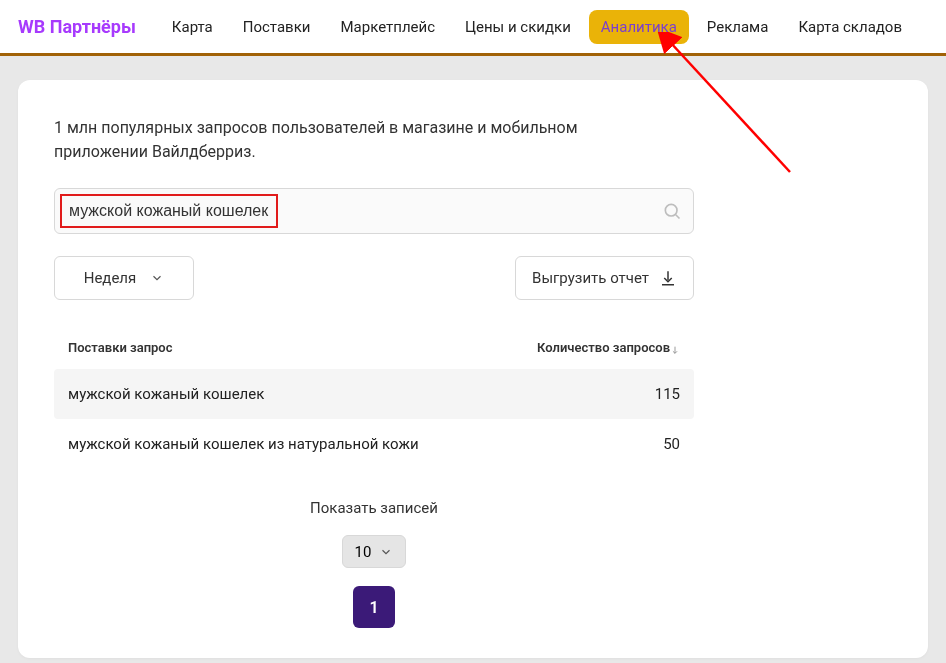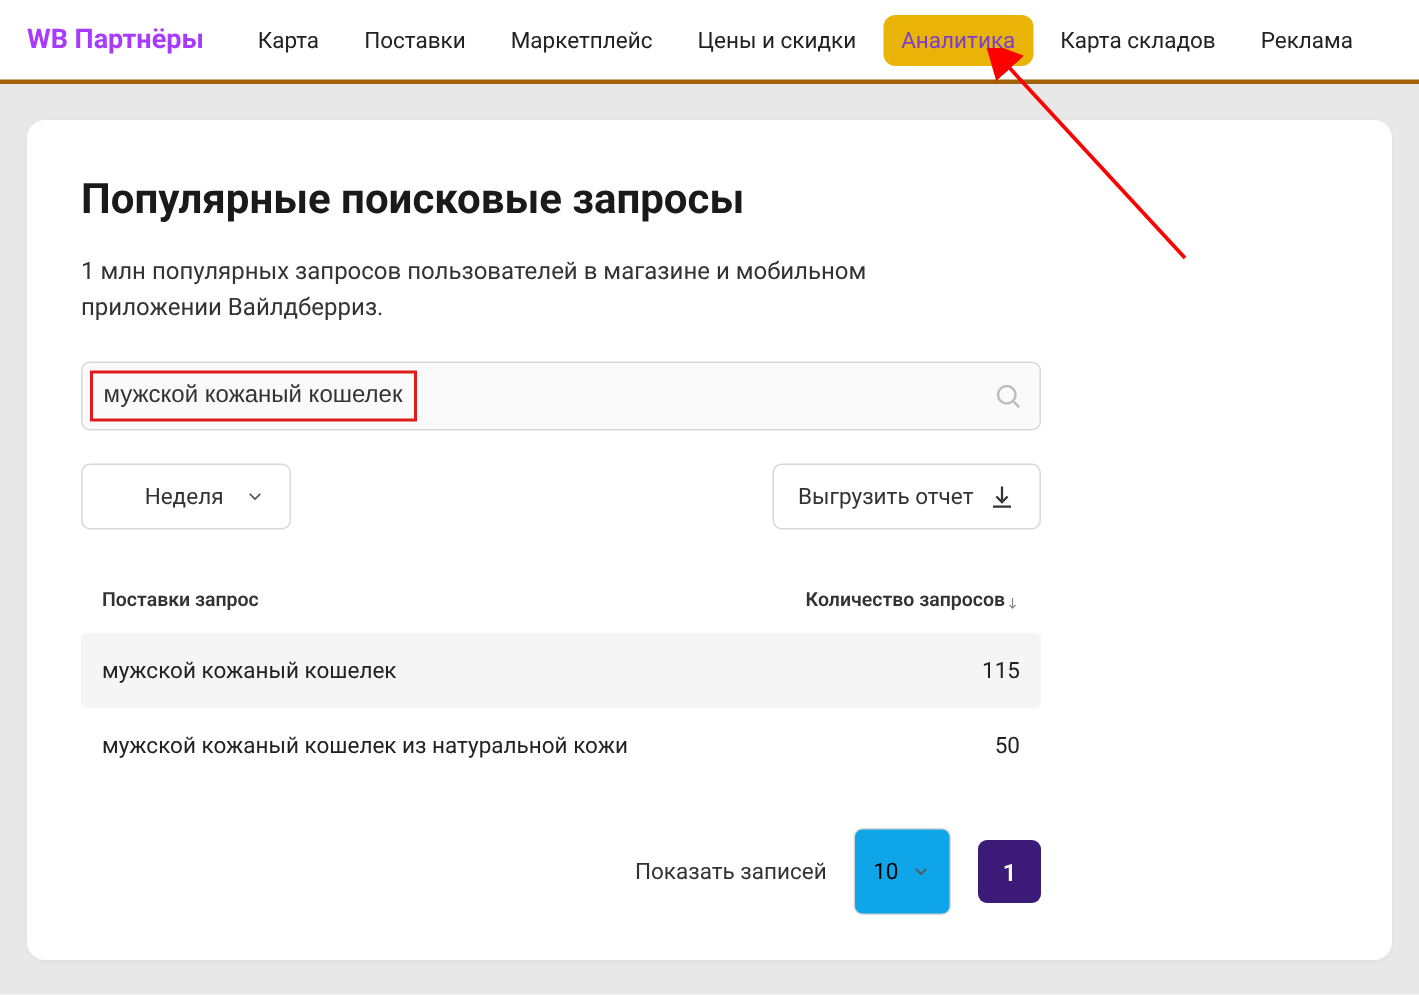--- a/index.html
+++ b/index.html
@@ -108,21 +108,21 @@
     border-radius: 6px;
     background: #fff;
     display: flex;
     align-items: center;
     padding: 0 16px;
     font-size: 15px;
     color: #333;
     cursor: pointer;
     gap: 14px;
   }
-  .select-btn { min-width: 140px; justify-content: flex-end; }
+  .select-btn { min-width: 140px; justify-content: center; }
   .export-btn { gap: 10px; }
   .chev { width: 14px; height: 14px; }
   .dl-icon { width: 18px; height: 18px; }
   .table {
     max-width: 640px;
   }
   .table-header {
     display: flex;
     padding: 10px 14px 14px 14px;
     font-size: 13px;
@@ -141,27 +141,28 @@
   }
   .table-row.alt { background: #f5f5f5; }
   .table-row .col-count { font-size:15px; }
   .footer-row {
     display:flex;
     justify-content:flex-end;
     align-items:center;
     gap:18px;
     max-width:640px;
     margin-top:30px;
+    flex-direction:column;
   }
   .show-label { font-size:15px; color:#333; }
   .pagesize {
-    height:58px;
+    height:33px;
     border:1px solid #d8d8d8;
     border-radius:6px;
-    background:#0ea5e9;
+    background:#e5e5e5;
     display:flex;
     align-items:center;
     padding:0 12px;
     gap:8px;
     font-size:15px;
     cursor:pointer;
   }
   .page-btn {
     width:42px;
     height:42px;
@@ -189,27 +190,26 @@
 <body>
 
 <div class="topbar">
   <div class="logo">WB Партнёры</div>
   <div class="nav">
     <div class="nav-item">Карта</div>
     <div class="nav-item">Поставки</div>
     <div class="nav-item">Маркетплейс</div>
     <div class="nav-item">Цены и скидки</div>
     <div class="nav-item active">Аналитика</div>
+    <div class="nav-item">Реклама</div>
     <div class="nav-item">Карта складов</div>
-    <div class="nav-item">Реклама</div>
   </div>
 </div>
 
 <div class="card">
-  <h1 class="page-title">Популярные поисковые запросы</h1>
   <p class="page-desc">1 млн популярных запросов пользователей в магазине и мобильном приложении Вайлдберриз.</p>
 
   <div class="search-wrap">
     <input class="search-input" type="text" value="мужской кожаный кошелек" style="">
     <span class="search-highlight" style="width:218px;"></span>
     <span class="search-icon">
       <svg viewBox="0 0 24 24" fill="none" stroke="currentColor" stroke-width="2">
         <circle cx="11" cy="11" r="7"></circle>
           <line x1="21" y1="21" x2="16.5" y2="16.5"></line>
       </svg>

